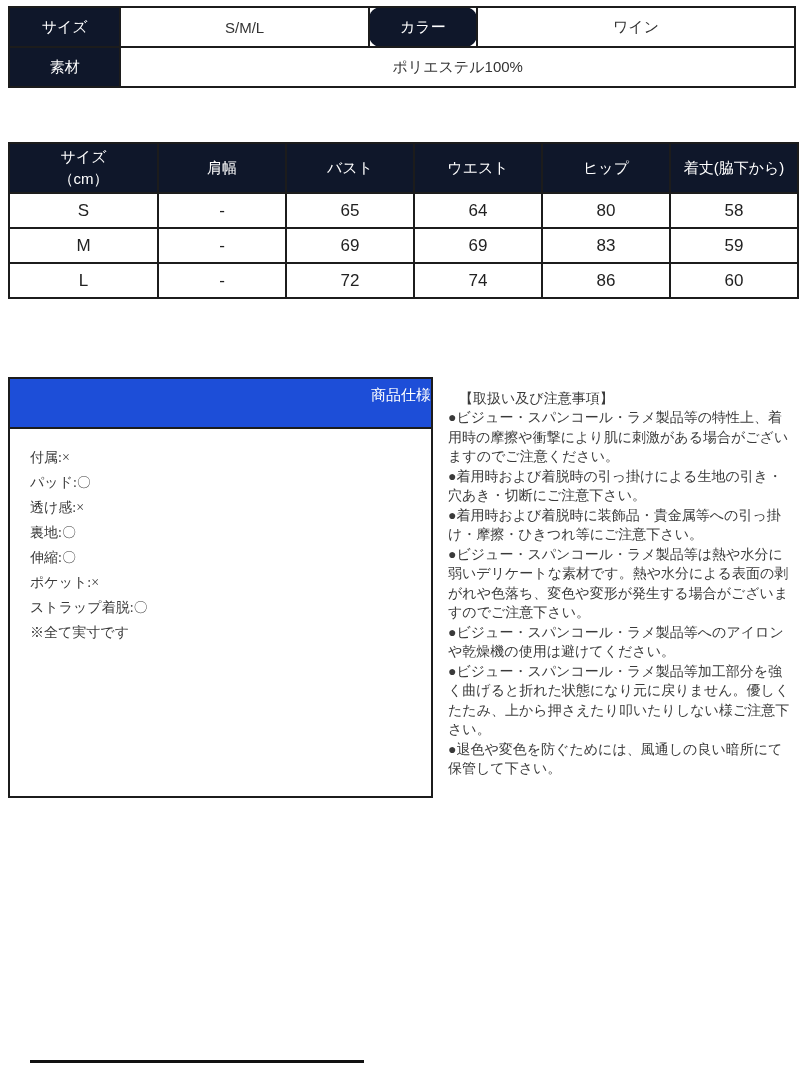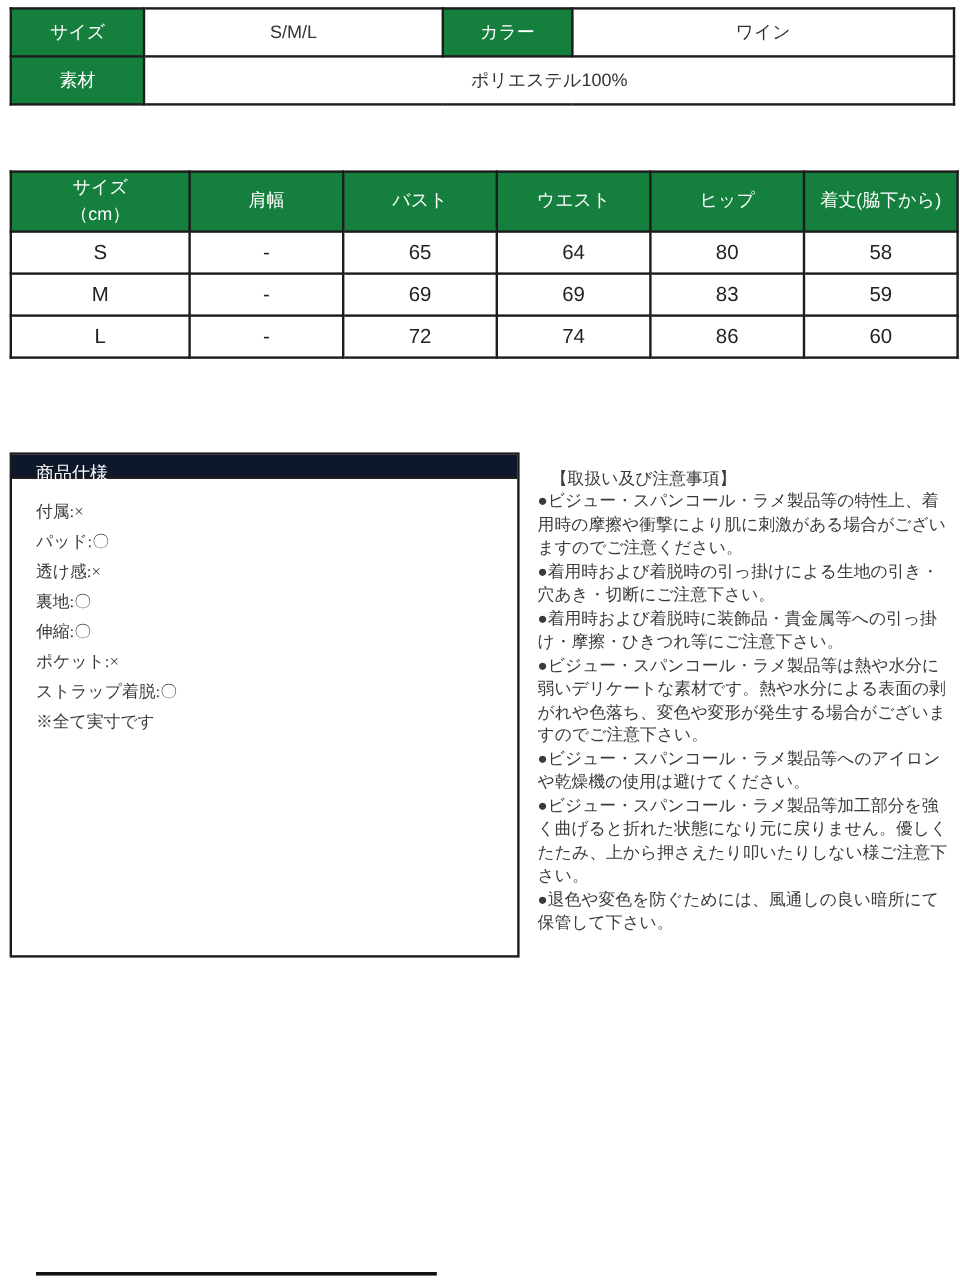--- a/index.html
+++ b/index.html
@@ -6,46 +6,46 @@
   html, body {
     width: 800px; height: 1067px;
     background: #ffffff;
     font-family: "Liberation Sans", "DejaVu Sans", sans-serif;
     color: #333333;
   }
   #canvas { position: relative; width: 800px; height: 1067px; overflow: hidden; }
 
   table { border-collapse: collapse; table-layout: fixed; }
   th, td { border: 2px solid #1c1c1c; text-align: center; vertical-align: middle; }
-  .hdr { background: #15803d; color: #ffffff; font-weight: normal; }
+  .hdr { background: #0f172a; color: #ffffff; font-weight: normal; }
 
   
   .spec-table { position: absolute; left: 8px; top: 6px; width: 788px; font-size: 15px; }
   .spec-table th, .spec-table td { height: 40px; }
   .spec-table .c1 { width: 104px; }
   .spec-table .c2 { width: 232px; }
-  .spec-table .c3 { width: 101px; }
+  .spec-table .c3 { width: 101px; border-radius: 12px; }
   .spec-table .c4 { width: 297px; }
 
   
   .size-chart { position: absolute; left: 8px; top: 142px; width: 788px; }
   .size-chart th { font-size: 15px; height: 50px; line-height: 22px; }
   .size-chart td { font-size: 17px; height: 35px; color: #222222; }
   .size-chart .col0 { width: 149px; }
   .size-chart .colN { width: 128px; }
 
   
   .spec-box {
     position: absolute; left: 8px; top: 377px;
     width: 425px; height: 421px;
     border: 2px solid #1c1c1c; background: #ffffff;
   }
   .spec-box-header {
-    height: 20px; background: #0f172a; border-bottom: 2px solid #1c1c1c;
-    color: #ffffff; font-size: 15px; line-height: 31px; padding-left: 20px;
+    height: 50px; background: #1d4ed8; border-bottom: 2px solid #1c1c1c;
+    color: #ffffff; font-size: 15px; line-height: 31px; padding-left: 20px; text-align: right;
   }
   .spec-box-content { padding: 16px 20px; font-size: 14px; color: #3a3a3a; font-family: Liberation Serif, serif; }
   .spec-item { line-height: 25px; }
   .spec-note { line-height: 25px; }
 
   
   .care-notes {
     position: absolute; left: 448px; top: 388px; width: 347px;
     font-size: 14px; line-height: 19.5px; color: #3a3a3a;
     text-align: left;

